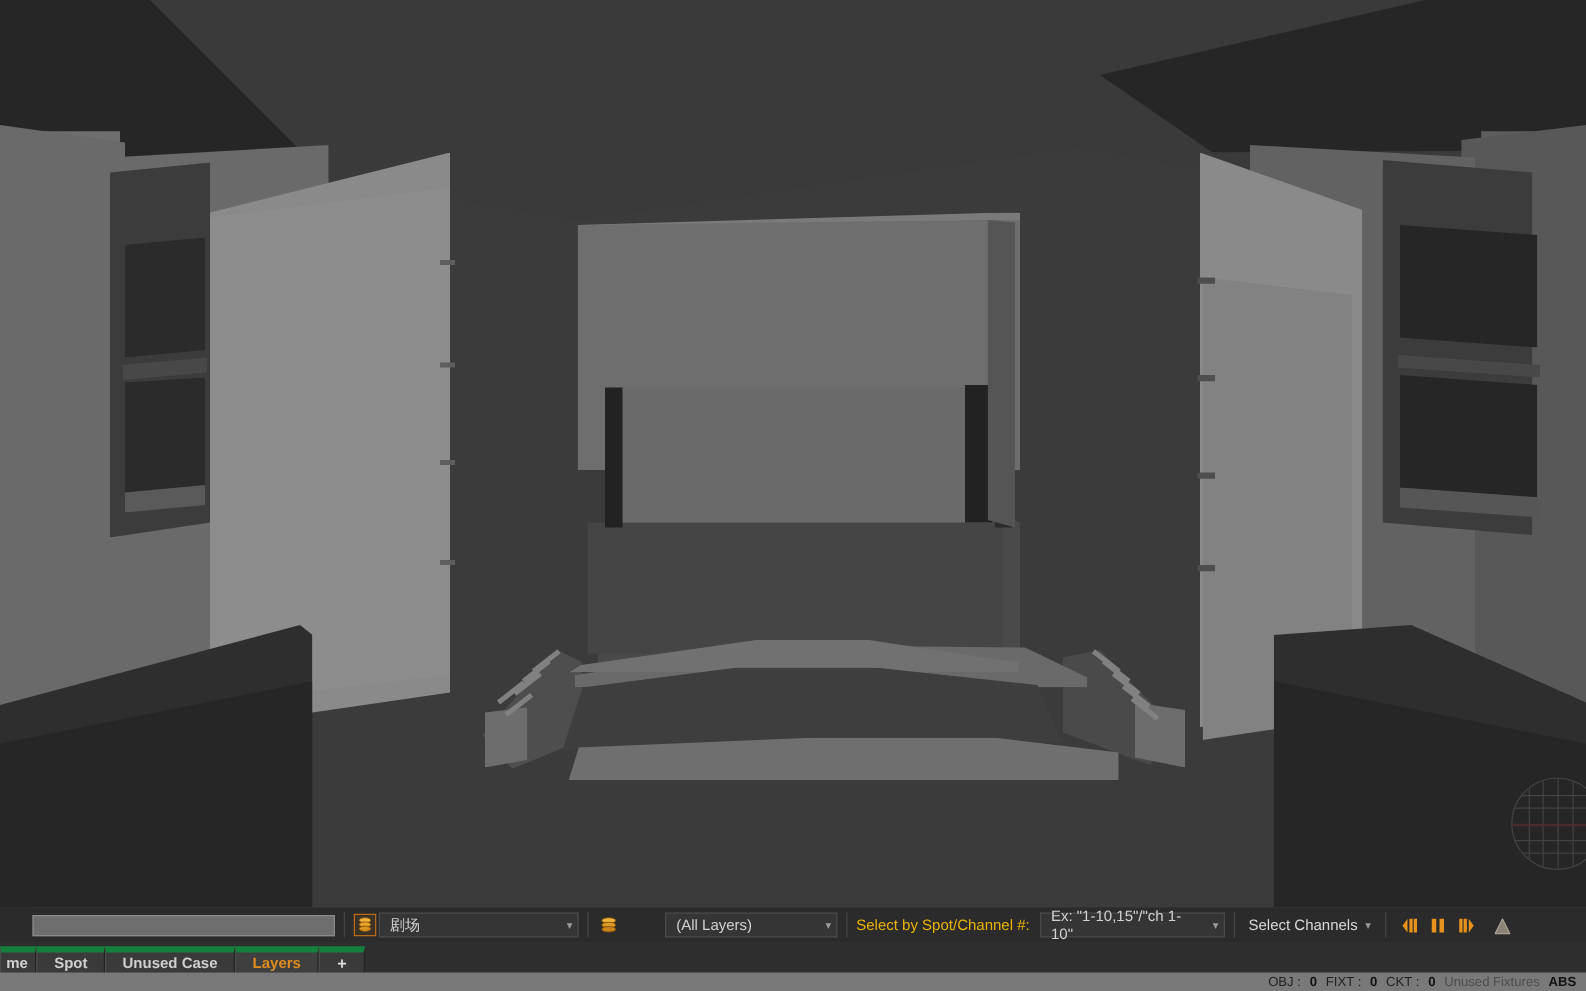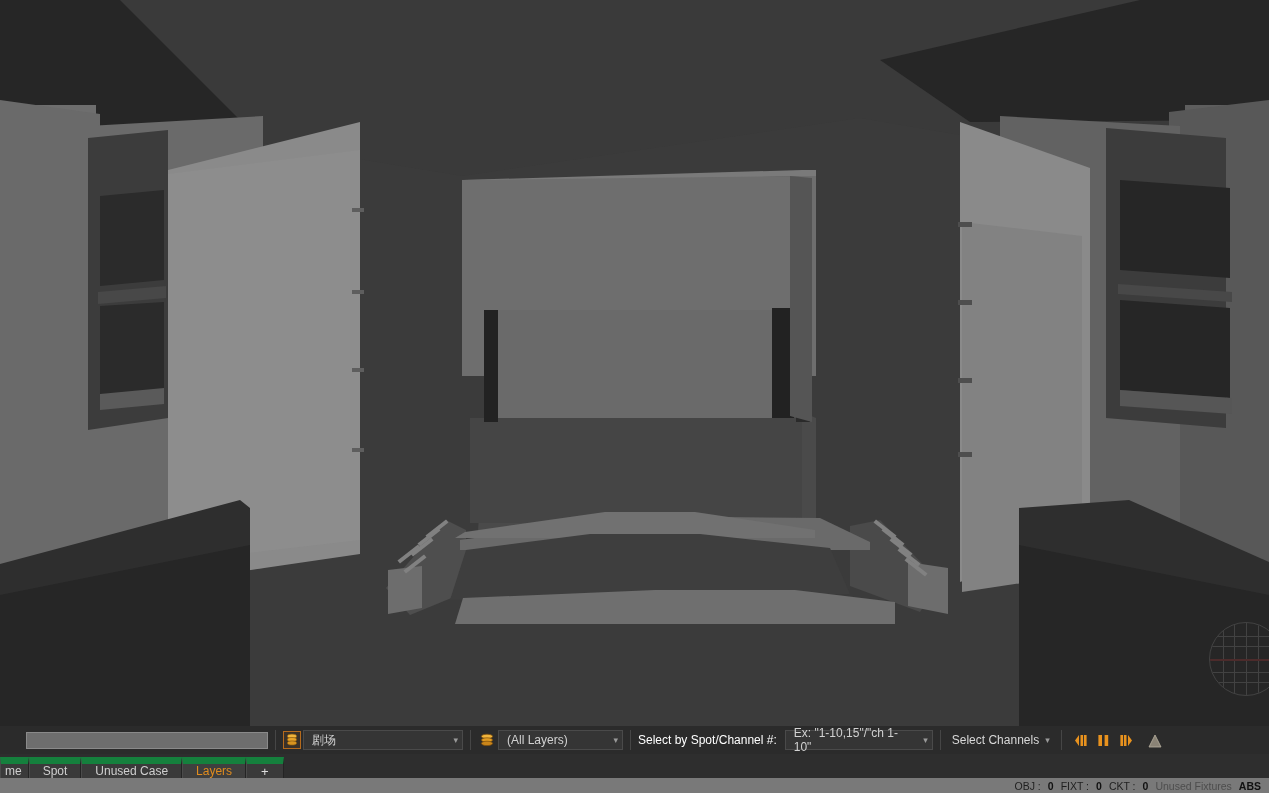--- a/index.html
+++ b/index.html
@@ -141,38 +141,38 @@
 
   .layer-icon { width:18px; height:18px; flex:none; display:flex; align-items:center;
                 justify-content:center; margin-right:2px; }
   .layer-icon.selected { border:1px solid #b56a1c; background:#3a3129; }
 
   .combo { height:20px; background:#353535; border:1px solid #4a4a4a;
            display:flex; align-items:center; padding:0 4px 0 8px; color:#d2d2d2;
            font-size:12px; position:relative; }
   .combo .caret { margin-left:auto; color:#9a9a9a; font-size:9px; padding-left:10px; }
   #layer-combo { width:160px; }
-  #layers-combo { width:125px; }
+  #layers-combo { width:138px;margin-left:34px; }
   #spot-combo   { width:148px; }
 
-  .tb-label { color:#ffffff; font-size:12px; white-space:nowrap; }
+  .tb-label { color:#eab308; font-size:12px; white-space:nowrap; }
   .menu-btn { color:#d8d8d8; font-size:12px; display:flex; align-items:center;
               gap:6px; padding:2px 4px; white-space:nowrap; }
   .menu-btn .caret { color:#9a9a9a; font-size:9px; }
 
   .fixbtn { width:17px; height:17px; margin:0 3px; flex:none; }
   .tri-btn { width:18px; height:17px; margin-left:8px; flex:none; }
 
   
   #tabbar { position:absolute; left:0; top:754px; width:1269px; height:24px;
             background:#2e2e2e; display:flex; align-items:flex-end; }
   .tab { height:21px; padding:0 13px; display:flex; align-items:center;
          font-size:12px; color:#cfcfcf; background:#3a3a3a;
          border-left:1px solid #4b4b4b; border-right:1px solid #242424;
-         border-top:7px solid #15803d; }
+         border-top:5px solid #15803d;font-weight:bold; }
   .tab.clipped { padding:0 6px 0 4px; }
   .tab.active { color:#e08c1e; background:#3f3f3f; }
   .tab.plus { padding:0 14px; color:#dddddd; font-size:13px; }
   #tab-rest { flex:1; height:21px; background:#2e2e2e; }
 
   
   #statusbar { position:absolute; left:0; top:778px; width:1269px; height:15px;
                background:#797979; display:flex; align-items:center;
                justify-content:flex-end; padding-right:8px; gap:7px; }
   .st-seg { font-size:10.5px; color:#1f1f1f; white-space:nowrap; }

